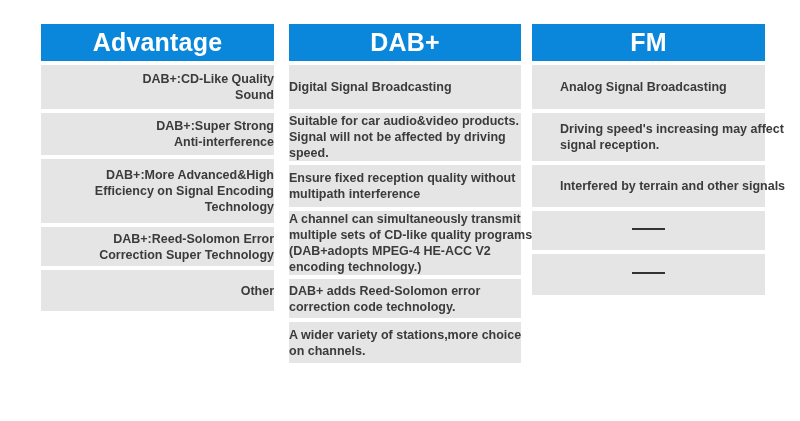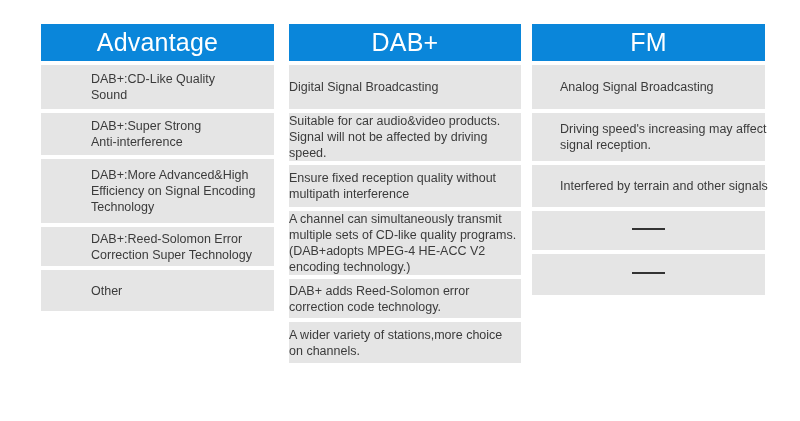--- a/index.html
+++ b/index.html
@@ -24,20 +24,21 @@
   }
   .table {
     position: absolute;
     left: 41px;
     top: 24px;
     display: flex;
   }
   .col {
     display: flex;
     flex-direction: column;
+    font-weight: bold;
   }
   .col-0 { width: 233px; margin-right: 15px; }
   .col-1 { width: 232px; margin-right: 11px; }
   .col-2 { width: 233px; }
   .header {
     height: 37px;
     margin-bottom: 4px;
     background: var(--header-bg);
     color: var(--header-text);
     font-size: 25px;
@@ -56,21 +57,21 @@
     flex-direction: column;
     justify-content: center;
   }
   .cell span.txt { white-space: pre; }
   .h1 { height: 44px; }
   .h2 { height: 48px; }
   .h3 { height: 42px; }
   .h4 { height: 64px; }
   .h5 { height: 39px; }
   .h6 { height: 41px; }
-  .col-0 .cell { padding-left: 50px; }
+  .col-0 .cell { padding-left: 50px; text-align: right; }
   .col-1 .cell { }
   .col-2 .cell { padding-left: 28px; }
   .cell.dash-cell {
     align-items: center;
     padding-left: 0 !important;
   }
   .dash {
     width: 33px;
     border-top: 2px solid #333333;
     margin-bottom: 3px;

